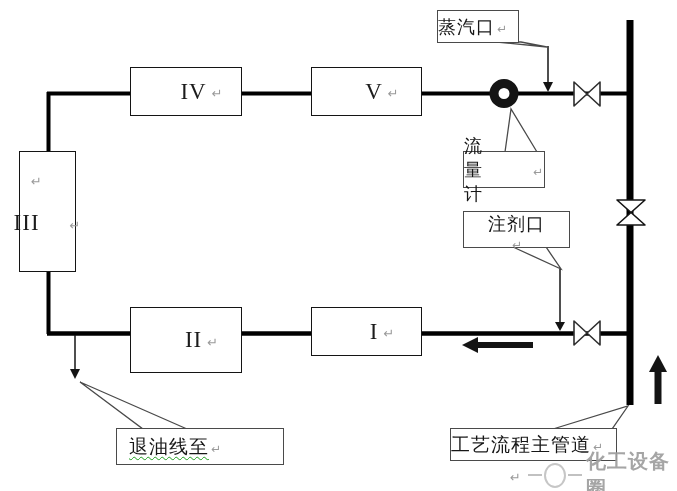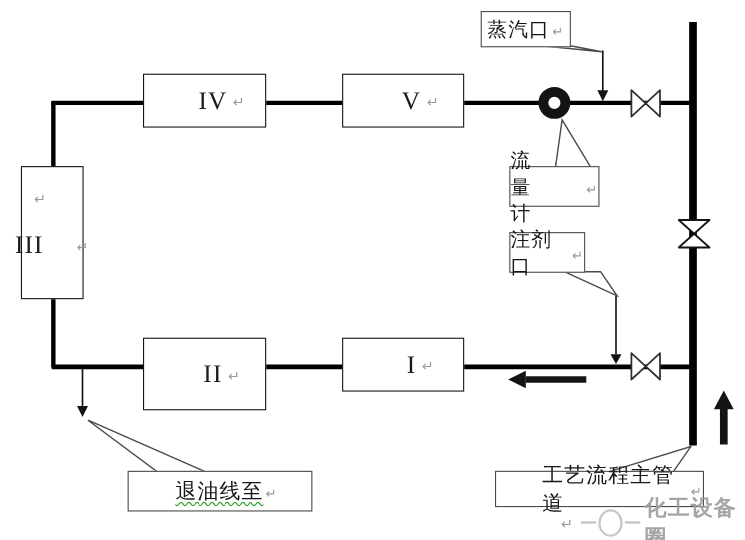--- a/index.html
+++ b/index.html
@@ -12,21 +12,21 @@
   .pbox{
     position:absolute;background:#fff;border:1.5px solid #141414;box-sizing:border-box;
     display:flex;align-items:center;justify-content:center;
     font-size:23px;color:#1c1c1c;letter-spacing:1px;padding-left:32px;
   }
   .pbox .pil{font-size:13px;color:#9a9a9a;margin-left:5px;transform:translateY(2px);
     font-family:"DejaVu Sans",sans-serif;}
   
   .callout{
     position:absolute;background:#fff;border:1.3px solid #4a4a4a;box-sizing:border-box;
-    display:flex;align-items:center;justify-content:center;
+    display:flex;align-items:center;justify-content:flex-start;
     font-size:18px;color:#161616;z-index:3;letter-spacing:1px;
   }
   .callout .pil{font-size:12px;color:#9a9a9a;margin-left:2px;transform:translateY(2px);
     font-family:"DejaVu Sans",sans-serif;}
   .big{font-size:19px;}
   .wavy{
     text-decoration-line:underline;text-decoration-style:wavy;
     text-decoration-color:#1f9d1f;text-decoration-thickness:1px;text-underline-offset:3px;margin-left:12px;
   }
   
@@ -127,31 +127,31 @@
   <div class="callout" style="left:437px;top:10px;width:82px;height:33px;">
     <span>蒸汽口</span>
     <span class="pil">↵</span>
   </div>
 
   <div class="callout" style="left:463px;top:151px;width:82px;height:37px;gap:32px;">
     <span>流量计</span>
     <span class="pil">↵</span>
   </div>
 
-  <div class="callout" style="left:463px;top:211px;width:69px;height:37px;">
+  <div class="callout" style="left:463px;top:211px;width:107px;height:37px;flex-direction:column;">
     <span>注剂口</span>
     <span class="pil">↵</span>
   </div>
 
   <div class="callout big" style="left:116px;top:428px;width:168px;height:37px;">
     <span class="wavy">退油线至</span>
     <span class="pil">↵</span>
   </div>
 
-  <div class="callout big" style="left:450px;top:428px;width:190px;height:33px;padding-left:42px;">
+  <div class="callout big" style="left:450px;top:428px;width:167px;height:33px;">
     <span>工艺流程主管道</span>
     <span class="pil">↵</span>
   </div>
 
   <div class="watermark">
     <span class="wm-dash"></span>
     <span class="wm-circle"></span>
     <span class="wm-dash"></span>
     <span class="wm-text">化工设备圈</span>
   </div>

